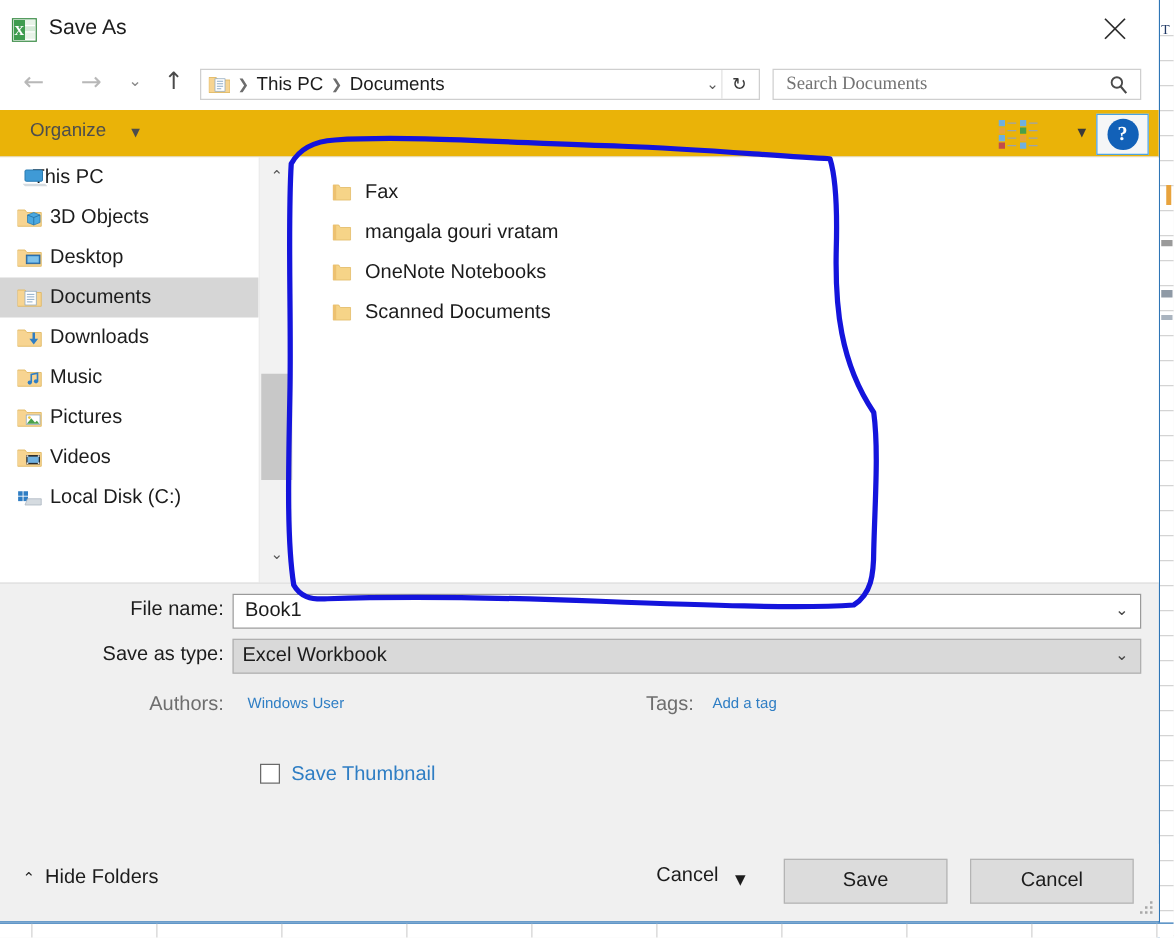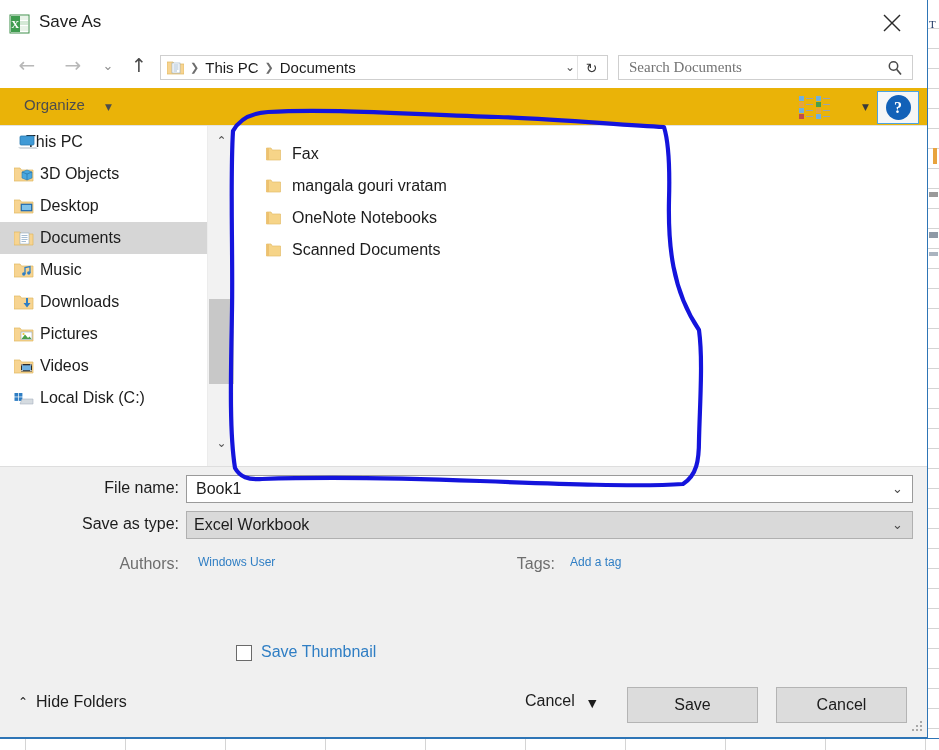--- a/index.html
+++ b/index.html
@@ -365,24 +365,23 @@
     position: absolute;
     font-size: 12px;
     color: #2f7ec4;
     cursor: pointer;
   }
   .link-authors { left: 198px; top: 88px; }
   .link-tags    { left: 570px; top: 88px; }
 
   .thumb-row {
     position: absolute;
-    left: 236px; top: 144px;
-    display: flex; align-items: flex-end;
-    cursor: pointer;
-    margin-top: 32px;
+    left: 208px; top: 144px;
+    display: flex; align-items: flex-start;
+    cursor: pointer;
   }
   .thumb-box {
     width: 16px; height: 16px;
     border: 1px solid #6a6a6a;
     background: #ffffff;
     flex: 0 0 auto;
   }
   .thumb-label {
     margin-left: 9px;
     font-size: 16px;
@@ -662,35 +661,35 @@
                 <line x1="7.5" y1="9.5" x2="13.5" y2="9.5" stroke="#7fa0c0" stroke-width="0.7"></line>
                 <line x1="7.5" y1="11.5" x2="12" y2="11.5" stroke="#7fa0c0" stroke-width="0.7"></line>
               </svg>
             </span>
             <span class="side-label">Documents</span>
           </div>
           <div class="side-item">
             <span class="side-ico">
               <svg width="20" height="17" viewBox="0 0 20 17">
                 <path d="M0 2 L6 2 L7.5 4 L19 4 L19 15 L0 15 Z" fill="#f7d491" stroke="#e0b760" stroke-width="0.7"></path>
+                <path d="M12 4 L12 9 L9.5 9 L13 13.5 L16.5 9 L14 9 L14 4 Z" fill="#2f7ec4"></path>
+              </svg>
+            </span>
+            <span class="side-label">Downloads</span>
+          </div>
+          <div class="side-item">
+            <span class="side-ico">
+              <svg width="20" height="17" viewBox="0 0 20 17">
+                <path d="M0 2 L6 2 L7.5 4 L19 4 L19 15 L0 15 Z" fill="#f7d491" stroke="#e0b760" stroke-width="0.7"></path>
                 <path d="M11 12 L11 5.5 L16 4.5 L16 11" fill="none" stroke="#2f7ec4" stroke-width="1.3"></path>
                 <circle cx="9.8" cy="12" r="1.7" fill="#2f7ec4"></circle>
                 <circle cx="14.8" cy="11" r="1.7" fill="#2f7ec4"></circle>
               </svg>
             </span>
             <span class="side-label">Music</span>
-          </div>
-          <div class="side-item">
-            <span class="side-ico">
-              <svg width="20" height="17" viewBox="0 0 20 17">
-                <path d="M0 2 L6 2 L7.5 4 L19 4 L19 15 L0 15 Z" fill="#f7d491" stroke="#e0b760" stroke-width="0.7"></path>
-                <path d="M12 4 L12 9 L9.5 9 L13 13.5 L16.5 9 L14 9 L14 4 Z" fill="#2f7ec4"></path>
-              </svg>
-            </span>
-            <span class="side-label">Downloads</span>
           </div>
           <div class="side-item">
             <span class="side-ico">
               <svg width="20" height="17" viewBox="0 0 20 17">
                 <path d="M0 2 L6 2 L7.5 4 L19 4 L19 15 L0 15 Z" fill="#f7d491" stroke="#e0b760" stroke-width="0.7"></path>
                 <rect x="7" y="6" width="11" height="7.5" fill="#ffffff" stroke="#8fa8bd" stroke-width="0.6"></rect>
                 <path d="M7.5 13 L11 8.5 L14 12 L15.5 10.5 L17.5 13 Z" fill="#4aa04a"></path>
                 <circle cx="9.5" cy="8" r="1.1" fill="#e8c33d"></circle>
               </svg>
             </span>

